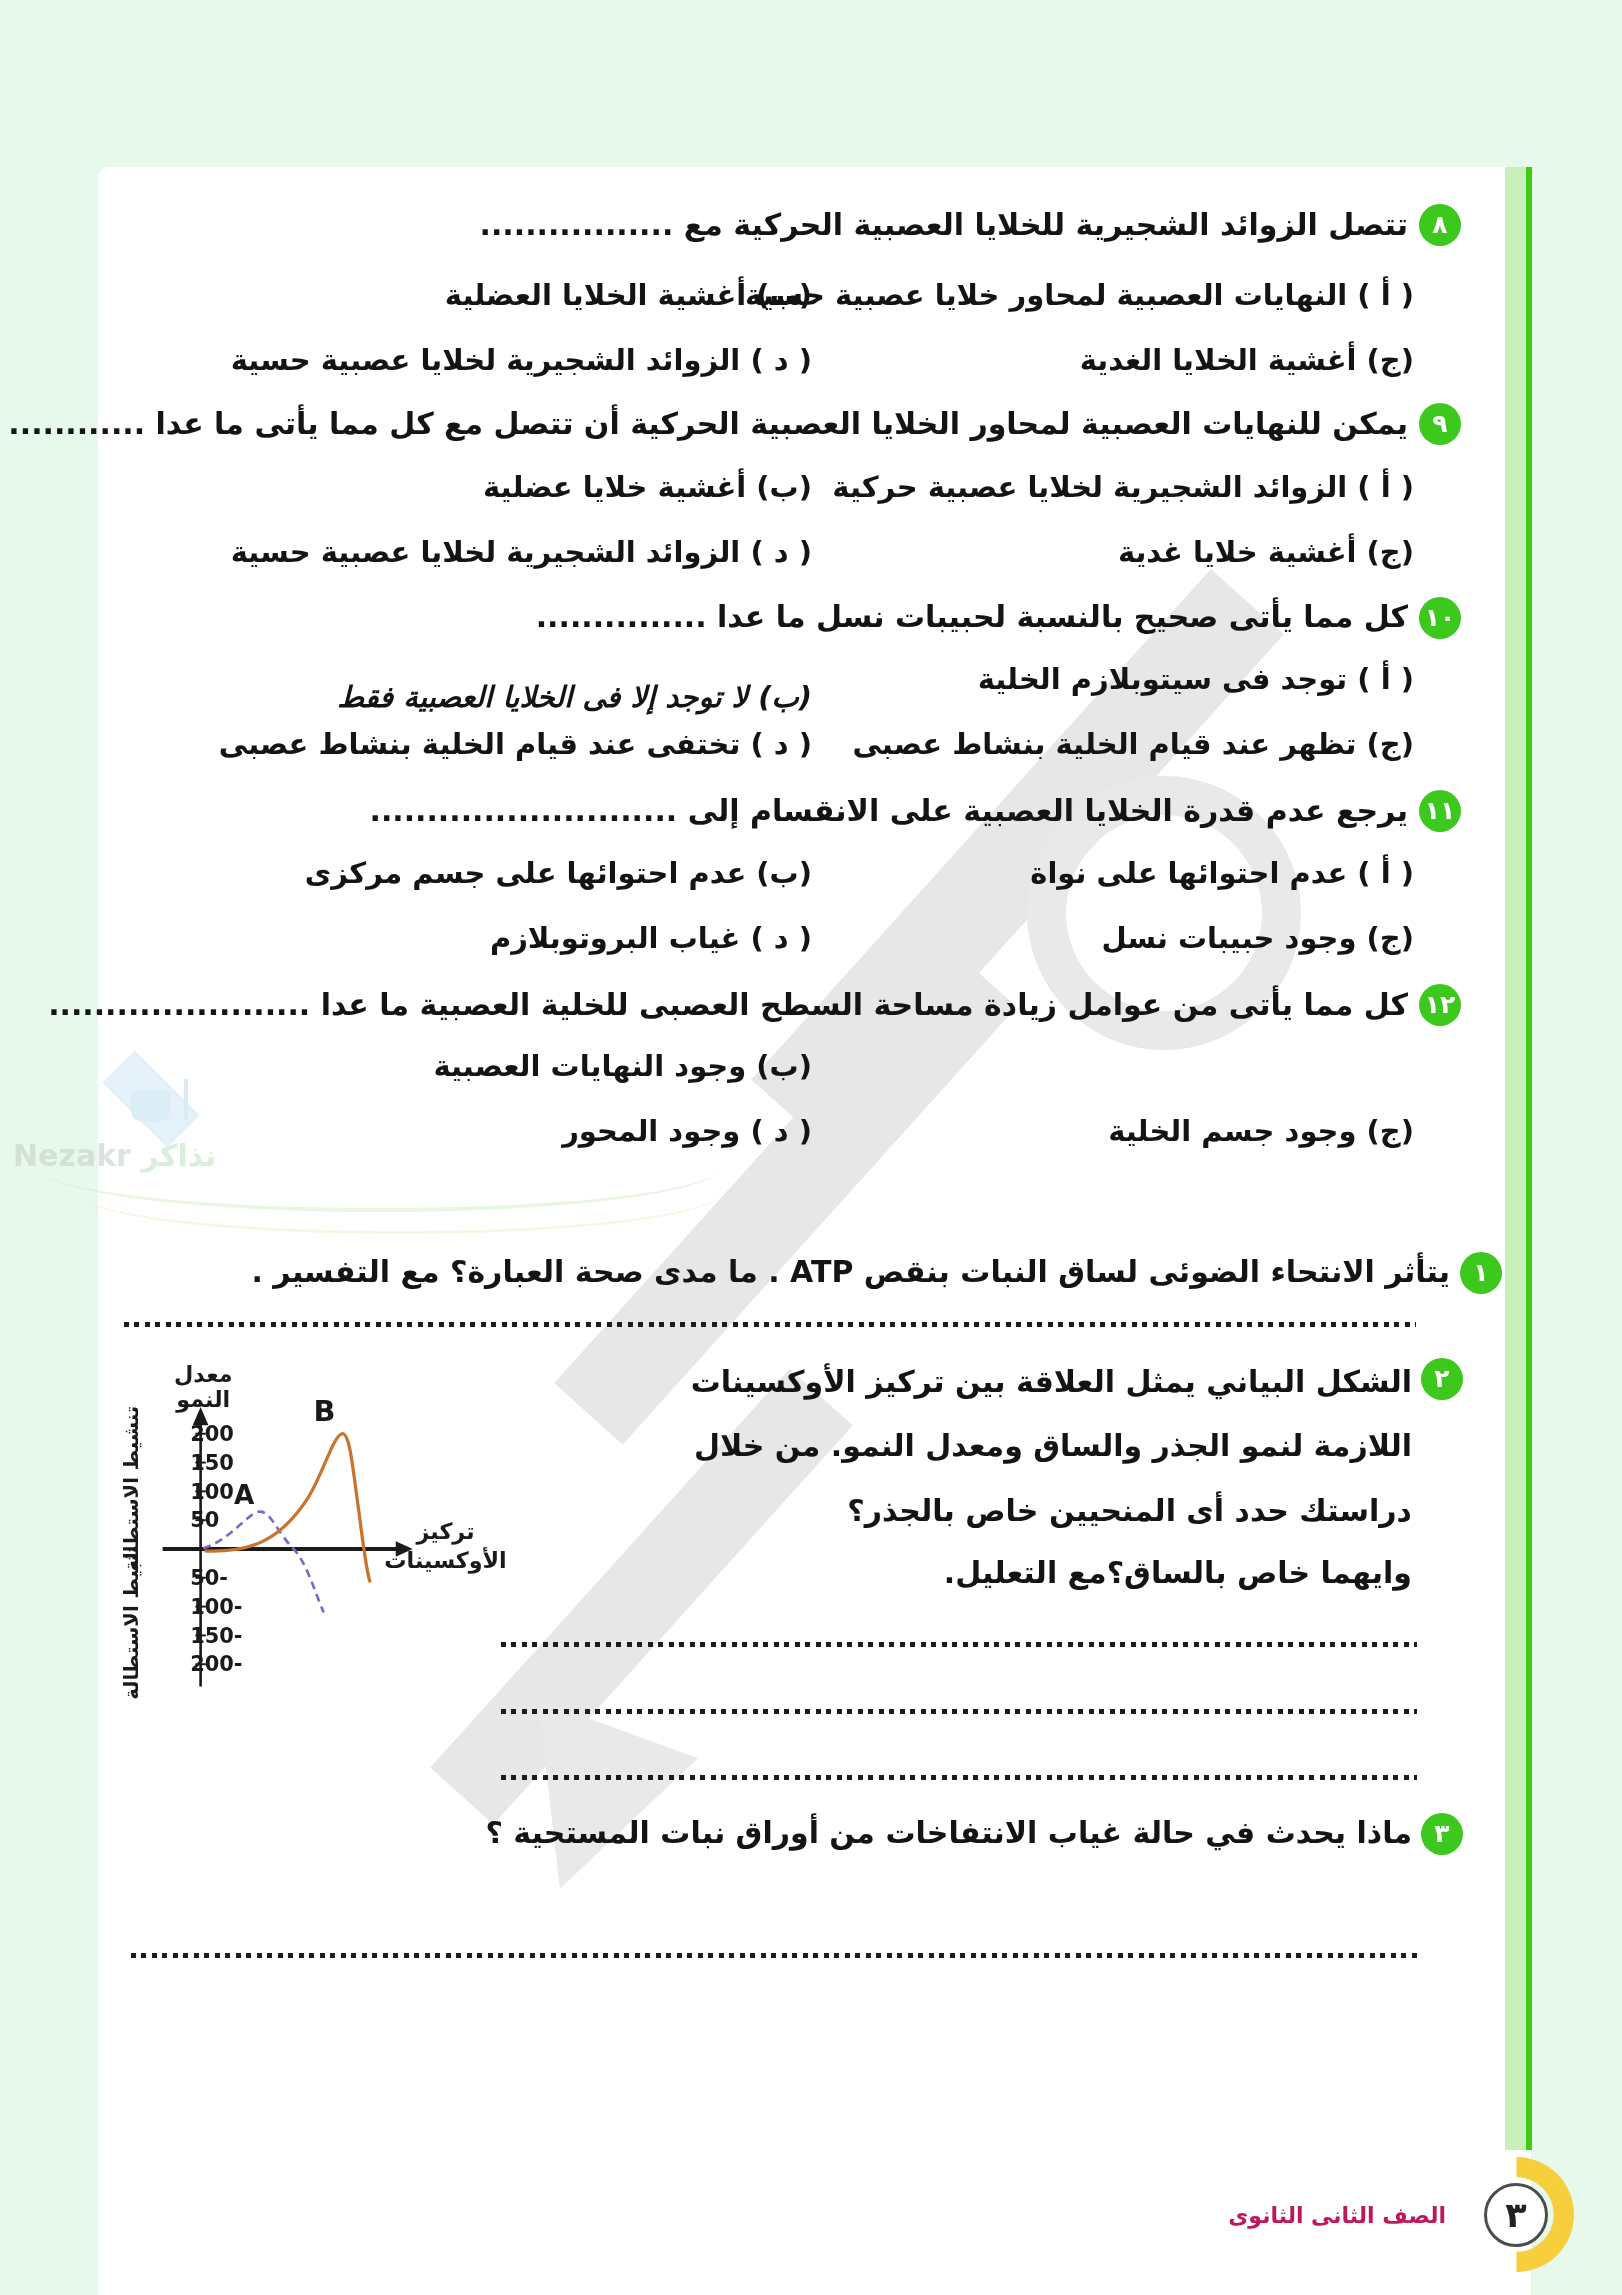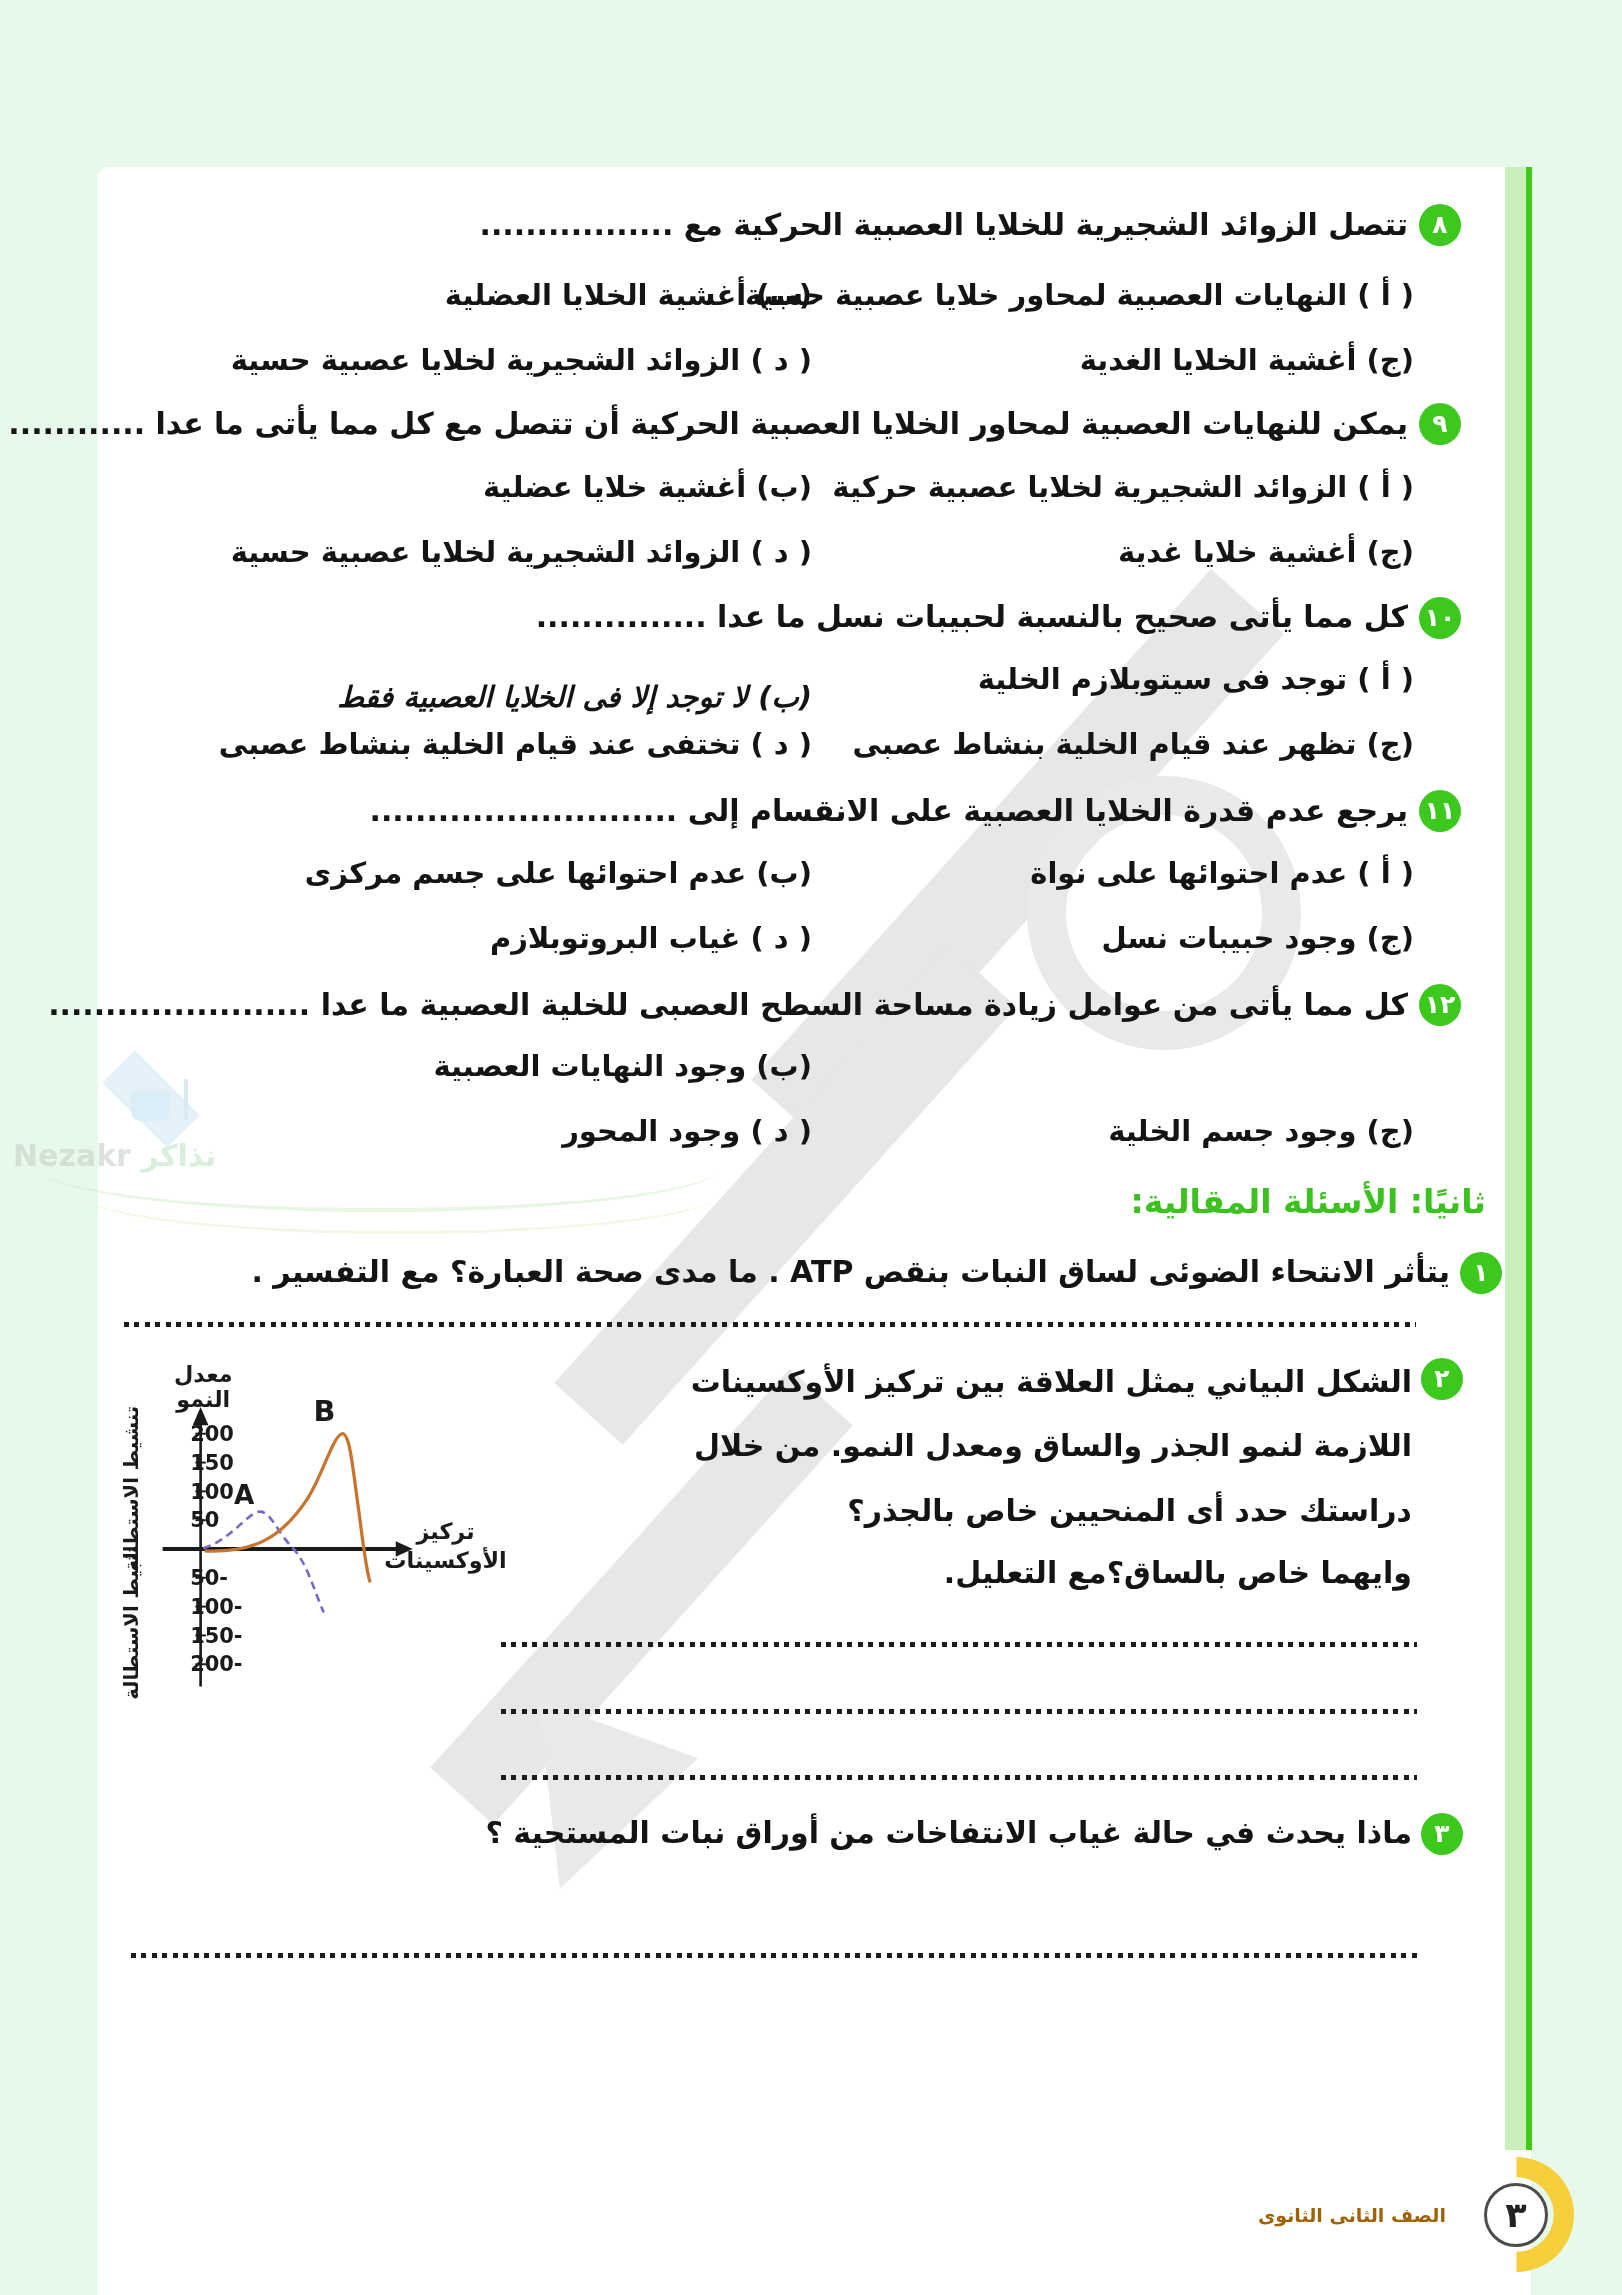--- a/index.html
+++ b/index.html
@@ -66,21 +66,21 @@
 
   
   .half-donut{position:absolute;left:1459px;top:2157px;z-index:7;}
   .page-circle{
     position:absolute;left:1484px;top:2183px;width:58px;height:58px;z-index:8;
     background:#ffffff;border:3.9px solid #4c4c4c;border-radius:50%;
     text-align:center;line-height:58px;font-size:35px;font-weight:bold;color:#222;
   }
   .grade{
     position:absolute;right:177px;top:2196px;height:39px;line-height:39px;z-index:8;
-    font-size:19px;font-weight:bold;color:#a16207;direction:rtl;white-space:nowrap;
+    font-size:22px;font-weight:bold;color:#be185d;direction:rtl;white-space:nowrap;
   }
 </style>
 </head>
 <body>
 
 <div class="page">
 
   <div class="sheet">
 
     <div class="wm" style="left:576px;top:641px;width:687px;height:98px;transform:rotate(-48deg);"></div>
@@ -134,21 +134,20 @@
   <div class="opt optB" style="top:852px;">(ب) عدم احتوائها على جسم مركزى</div>
   <div class="opt optA" style="top:917px;">(ج) وجود حبيبات نسل</div>
   <div class="opt optB" style="top:917px;margin-left:28px;">( د ) غياب البروتوبلازم</div>
 
   <span class="badge" style="top:984px;right:162px;">١٢</span>
   <div class="qtext" style="top:983px;right:215px;">كل مما يأتى من عوامل زيادة مساحة السطح العصبى للخلية العصبية ما عدا .......................</div>
   <div class="opt optB" style="top:1045px;">(ب) وجود النهايات العصبية</div>
   <div class="opt optA" style="top:1110px;">(ج) وجود جسم الخلية</div>
   <div class="opt optB" style="top:1110px;">( د ) وجود المحور</div>
 
-  <div class="heading">ثانيًا: الأسئلة المقالية:</div>
 
   <span class="badge" style="top:1252px;right:121px;">١</span>
   <div class="qtext" style="top:1250px;right:173px;">يتأثر الانتحاء الضوئى لساق النبات بنقص ATP .  ما مدى صحة العبارة؟ مع التفسير .</div>
   <div class="dotline" style="top:1322px;left:124px;right:207px;"></div>
 
   <span class="badge" style="top:1358px;right:160px;">٢</span>
   <div class="qtext" style="top:1360px;right:211px;">الشكل البياني يمثل العلاقة بين تركيز الأوكسينات</div>
   <div class="qtext" style="top:1424px;right:211px;">اللازمة لنمو الجذر والساق ومعدل النمو. من خلال</div>
   <div class="qtext" style="top:1489px;right:211px;">دراستك حدد أى المنحيين خاص بالجذر؟</div>
   <div class="qtext" style="top:1551px;right:211px;">وايهما خاص بالساق؟مع التعليل.</div>

